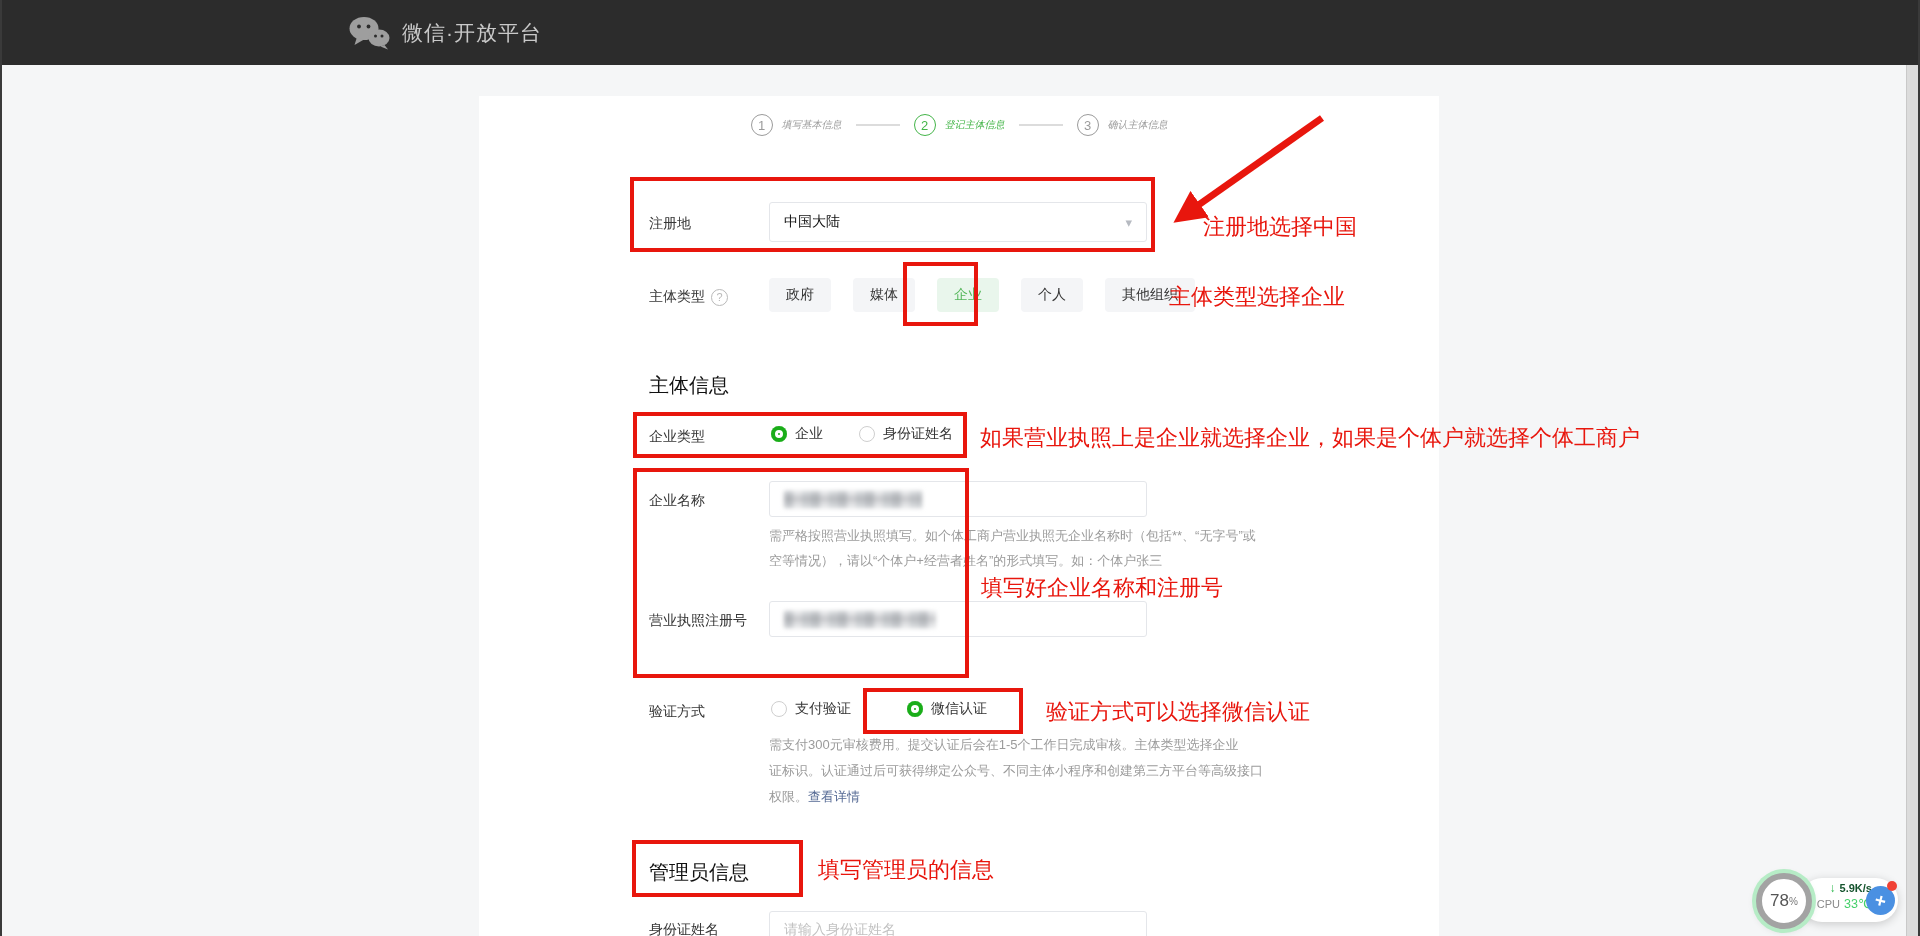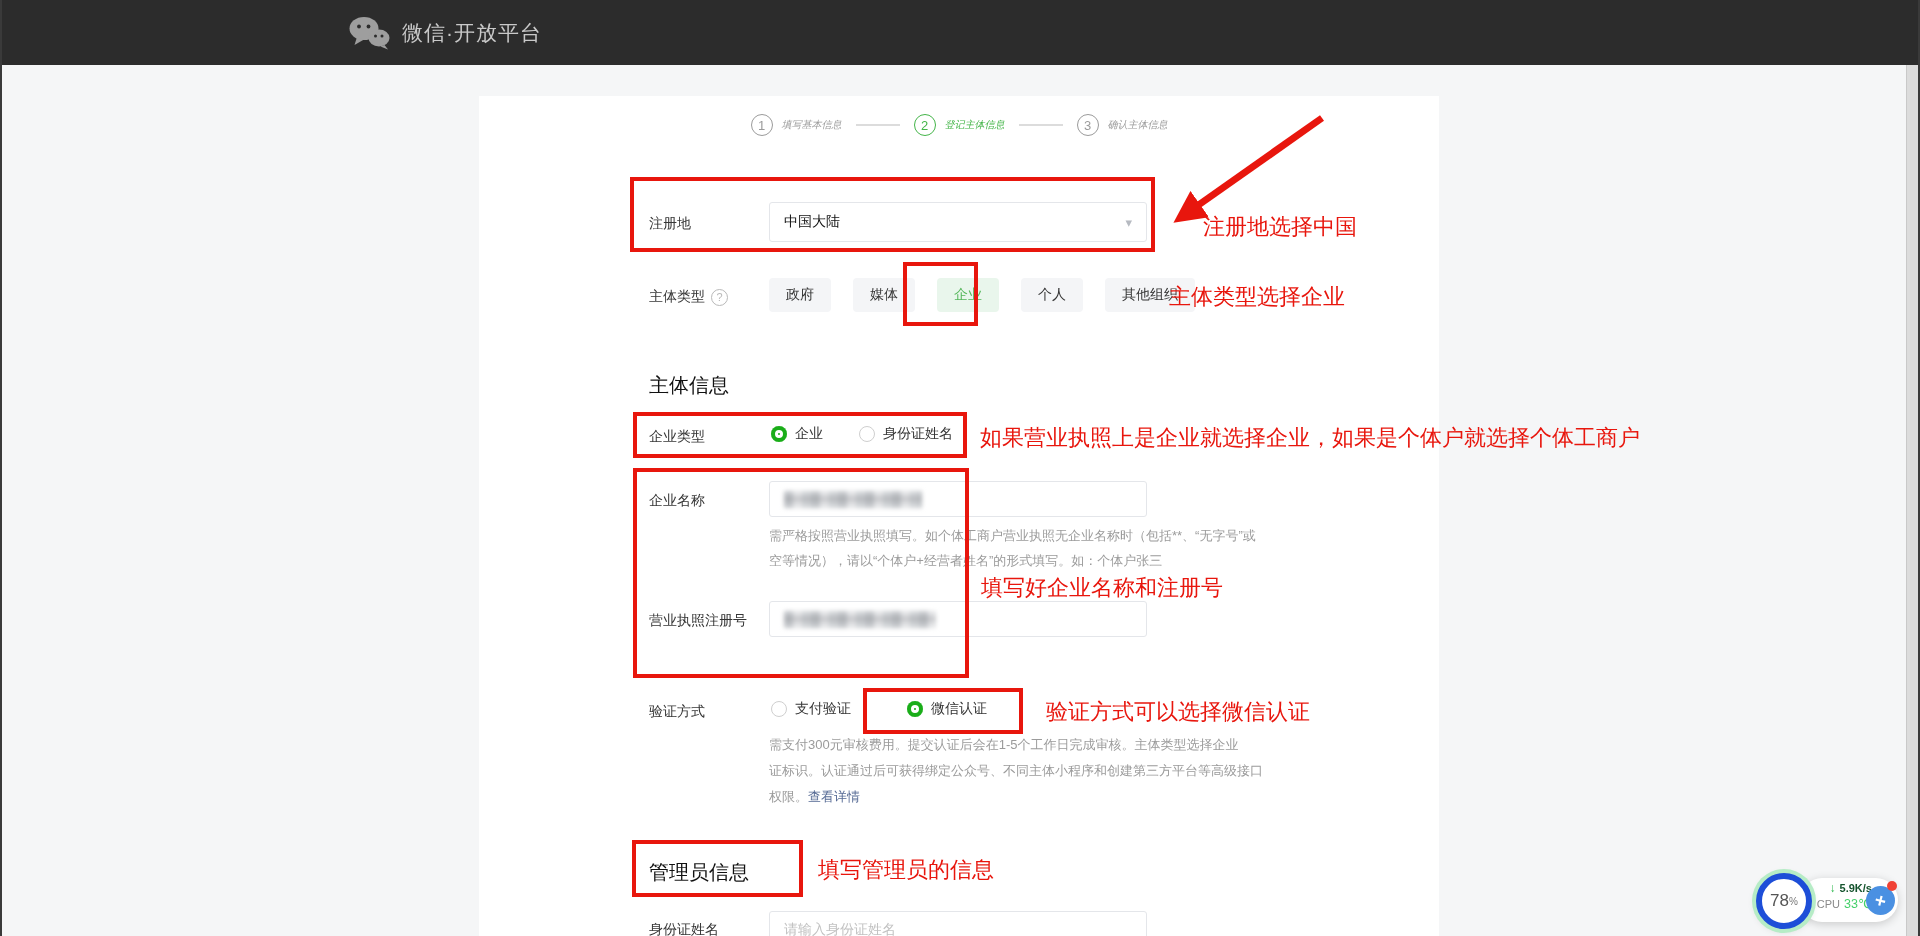--- a/index.html
+++ b/index.html
@@ -80,21 +80,21 @@
   .w-arrow { color:#2db84d; font-size:12px; font-weight:bold; }
   .w-speed { font-size:11px; color:#14532d; font-weight:bold; }
   .w-row2 { display:flex; align-items:center; gap:4px; justify-content:flex-end; }
   .w-cpu { font-size:11px; color:#8a8a8a; }
   .w-temp { font-size:12.5px; color:#45d06a; }
   .w-blue { position:absolute; left:1866px; top:886px; width:29px; height:29px; border-radius:50%;
             background:#4a90e2; display:flex; align-items:center; justify-content:center; cursor:pointer; }
   .w-plus { color:#fff; font-size:19px; font-weight:bold; transform:rotate(14deg); line-height:1; }
   .w-dot { position:absolute; left:1887px; top:881px; width:10px; height:10px; border-radius:50%; background:#f04134; }
   .w-ring { position:absolute; left:1756px; top:873px; width:56px; height:56px; border-radius:50%;
-            background:#fff; border:6px solid #1d4ed8; box-shadow:0 0 0 4px #b6ecc6, 0 2px 8px rgba(0,0,0,0.15);
+            background:#fff; border:6px solid #a3a3a3; box-shadow:0 0 0 4px #b6ecc6, 0 2px 8px rgba(0,0,0,0.15);
             display:flex; align-items:center; justify-content:center; cursor:pointer; }
   .w-pct { font-size:17px; color:#555; }
   .w-pct-unit { font-size:10px; color:#777; }
 </style>
 </head>
 <body>
 
 <div class="stage">
 
   <div class="abs header">

